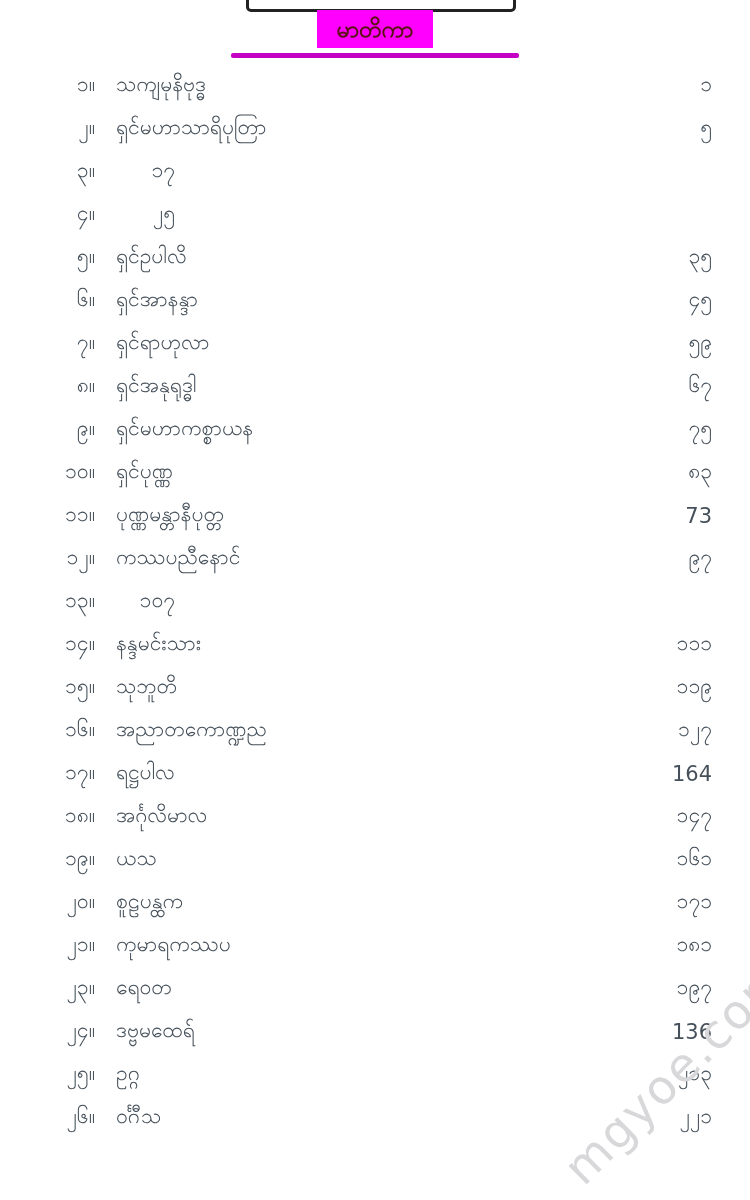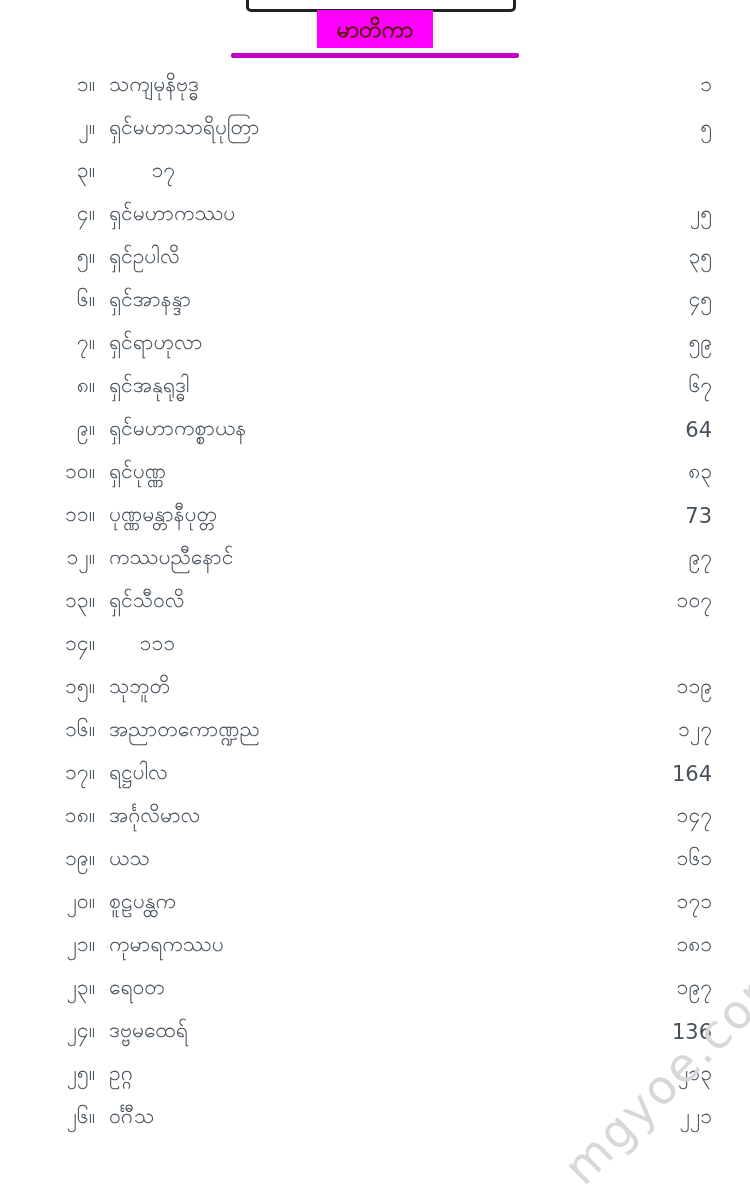--- a/index.html
+++ b/index.html
@@ -64,21 +64,21 @@
     height: 43px;
     font-size: 21px;
     white-space: nowrap;
   }
   .toc-no {
     width: 65px;
     text-align: right;
     flex: 0 0 auto;
   }
   .toc-name {
-    margin-left: 14px;
+    margin-left: 21px;
     text-align: left;
     flex: 1 1 auto;
     overflow: hidden;
   }
   .toc-page {
     flex: 0 0 auto;
     min-width: 80px;
     text-align: right;
   }
   .watermark {
@@ -116,21 +116,20 @@
         <span class="toc-no">၂။</span>
         <span class="toc-name">ရှင်မဟာသာရိပုတြာ</span>
         <span class="toc-page">၅</span>
       </div>
       <div class="toc-row">
         <span class="toc-no">၃။</span>
         <span class="toc-page">၁၇</span>
       </div>
       <div class="toc-row">
         <span class="toc-no">၄။</span>
-        <span class="toc-name">ရှင်မဟာကဿပ</span>
         <span class="toc-page">၂၅</span>
       </div>
       <div class="toc-row">
         <span class="toc-no">၅။</span>
         <span class="toc-name">ရှင်ဥပါလိ</span>
         <span class="toc-page">၃၅</span>
       </div>
       <div class="toc-row">
         <span class="toc-no">၆။</span>
         <span class="toc-name">ရှင်အာနန္ဒာ</span>
@@ -142,44 +141,44 @@
         <span class="toc-page">၅၉</span>
       </div>
       <div class="toc-row">
         <span class="toc-no">၈။</span>
         <span class="toc-name">ရှင်အနုရုဒ္ဓါ</span>
         <span class="toc-page">၆၇</span>
       </div>
       <div class="toc-row">
         <span class="toc-no">၉။</span>
         <span class="toc-name">ရှင်မဟာကစ္စာယန</span>
-        <span class="toc-page">64</span>
+        <span class="toc-page">၇၅</span>
       </div>
       <div class="toc-row">
         <span class="toc-no">၁၀။</span>
         <span class="toc-name">ရှင်ပုဏ္ဏ</span>
         <span class="toc-page">၈၃</span>
       </div>
       <div class="toc-row">
         <span class="toc-no">၁၁။</span>
         <span class="toc-name">ပုဏ္ဏမန္တာနီပုတ္တ</span>
         <span class="toc-page">73</span>
       </div>
       <div class="toc-row">
         <span class="toc-no">၁၂။</span>
         <span class="toc-name">ကဿပညီနောင်</span>
         <span class="toc-page">၉၇</span>
       </div>
       <div class="toc-row">
         <span class="toc-no">၁၃။</span>
-        <span class="toc-name">ရှင်သီဝလိ</span>
         <span class="toc-page">၁၀၇</span>
       </div>
       <div class="toc-row">
         <span class="toc-no">၁၄။</span>
+        <span class="toc-name">နန္ဒမင်းသား</span>
         <span class="toc-page">၁၁၁</span>
       </div>
       <div class="toc-row">
         <span class="toc-no">၁၅။</span>
         <span class="toc-name">သုဘူတိ</span>
         <span class="toc-page">၁၁၉</span>
       </div>
       <div class="toc-row">
         <span class="toc-no">၁၆။</span>
         <span class="toc-name">အညာတကောဏ္ဍည</span>

